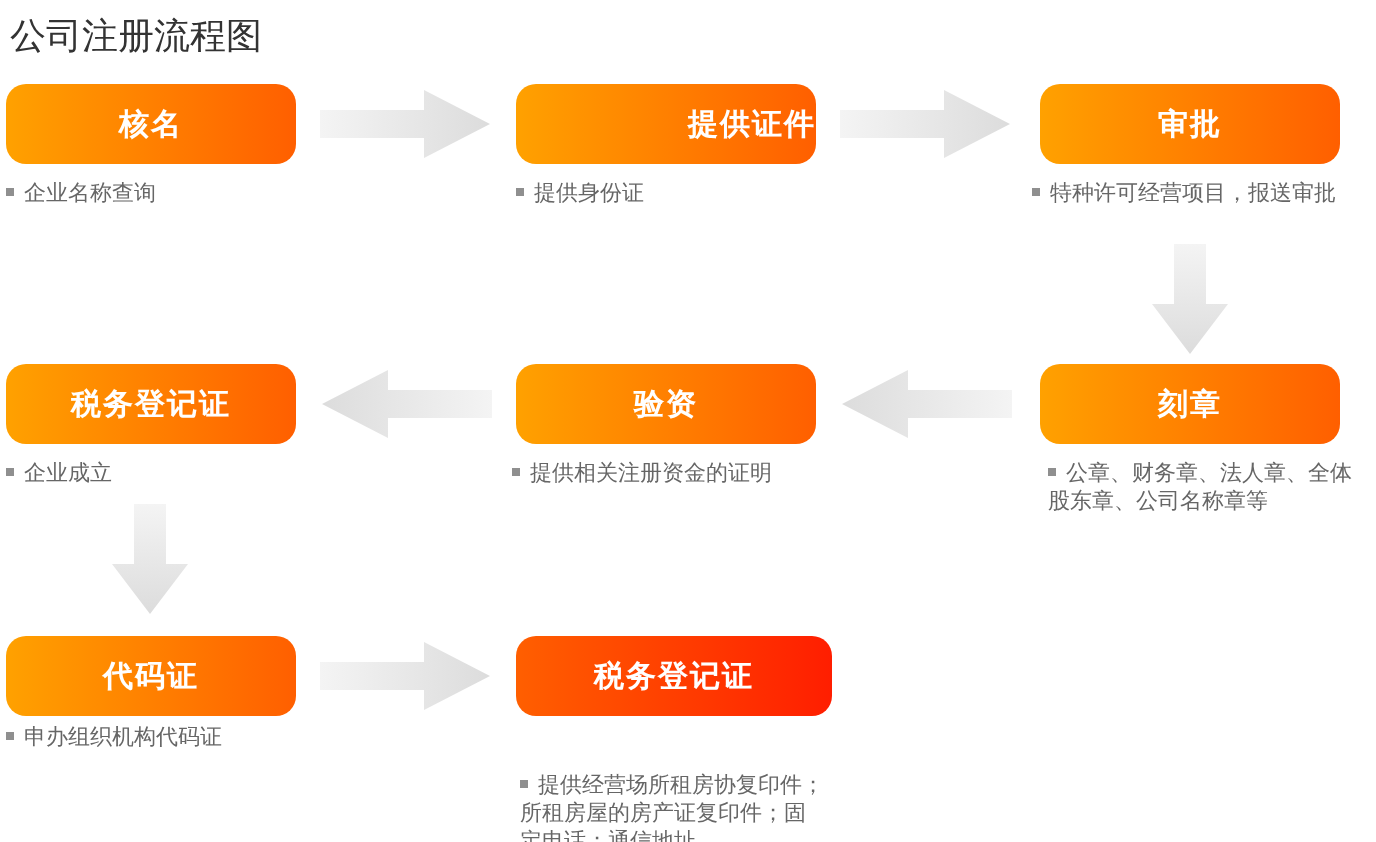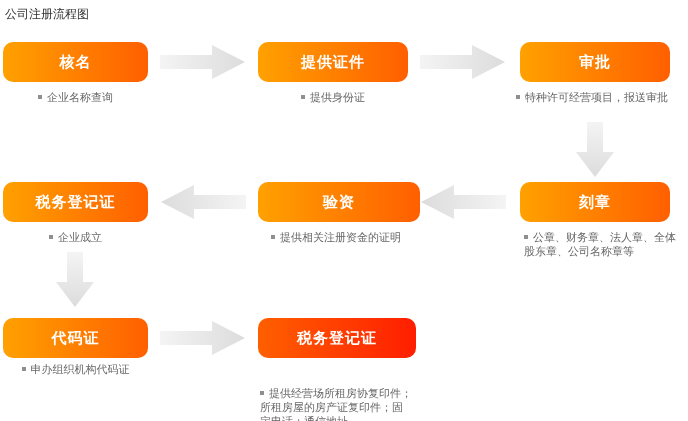--- a/index.html
+++ b/index.html
@@ -2,47 +2,47 @@
 <html style="--title-color: #333333; --note-color: #666666; --box-grad-a: #ffa100; --box-grad-b: #ff5f00; --box-red-a: #ff5f00; --box-red-b: #ff1e00; --arrow-a: #f4f4f4; --arrow-b: #dcdcdc;"><head>
 <meta charset="utf-8">
 <style>
   html,body{margin:0;padding:0;background:#ffffff;}
   .stage{
     position:relative;width:688px;height:421px;overflow:hidden;background:#fff;
     font-family:"Liberation Sans","DejaVu Sans",sans-serif;
   }
   .title{
     position:absolute;left:5px;top:6px;margin:0;
-    font-size:12px;font-weight:400;color:var(--title-color,#333);
+    font-size:18px;font-weight:400;color:var(--title-color,#333);
   }
   .box{
     position:absolute;height:40px;border-radius:10px;
     display:flex;align-items:center;justify-content:center;
     color:#fff;font-size:15px;font-weight:bold;letter-spacing:1px;
     background:linear-gradient(90deg,var(--box-grad-a,#ffa100),var(--box-grad-b,#ff5f00));
   }
   .box.red{
     background:linear-gradient(90deg,var(--box-red-a,#ff5f00),var(--box-red-b,#ff1e00));
   }
   .note{
     position:absolute;font-size:11px;color:var(--note-color,#666);line-height:14px;
   }
-  .note.center{text-align:center;}
+  .note.center{}
   .bullet-sq{
     display:inline-block;width:4px;height:4px;background:#8f8f8f;
     margin-right:5px;vertical-align:2px;
   }
   svg.arrow{position:absolute;display:block;}
 
   
   .b0{left:3px;top:42px;width:145px;}
-  .b1{left:258px;top:42px;width:150px;}
+  .b1{left:258px;top:42px;width:150px;justify-content:flex-end;}
   .b2{left:520px;top:42px;width:150px;}
   .b3{left:520px;top:182px;width:150px;}
-  .b4{left:258px;top:182px;width:162px;}
+  .b4{left:258px;top:182px;width:150px;}
   .b5{left:3px;top:182px;width:145px;}
   .b6{left:3px;top:318px;width:145px;}
   .b7{left:258px;top:318px;width:158px;}
 
   
   .t0{left:3px;top:90px;width:145px;}
   .t1{left:258px;top:90px;width:150px;}
   .t2{left:516px;top:90px;width:172px;}
   .t3{left:524px;top:230px;width:152px;}
   .t4{left:256px;top:230px;width:160px;}

